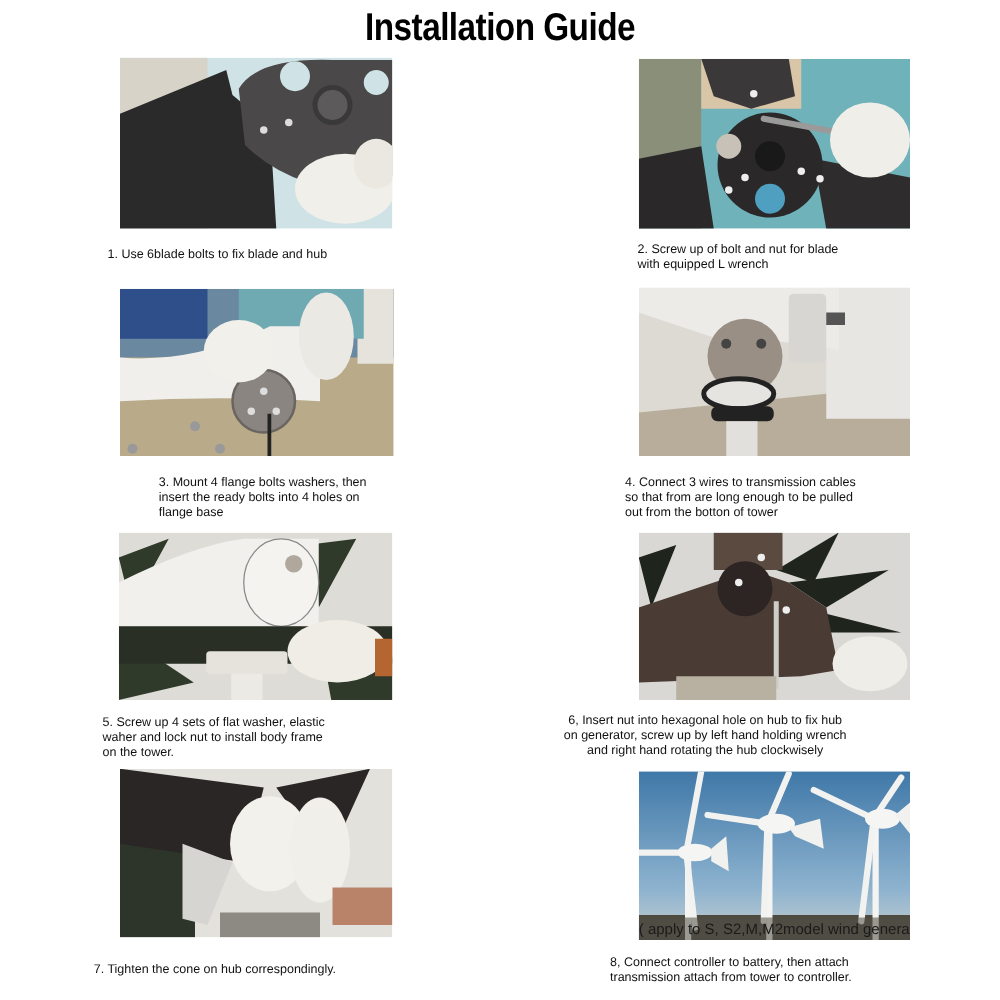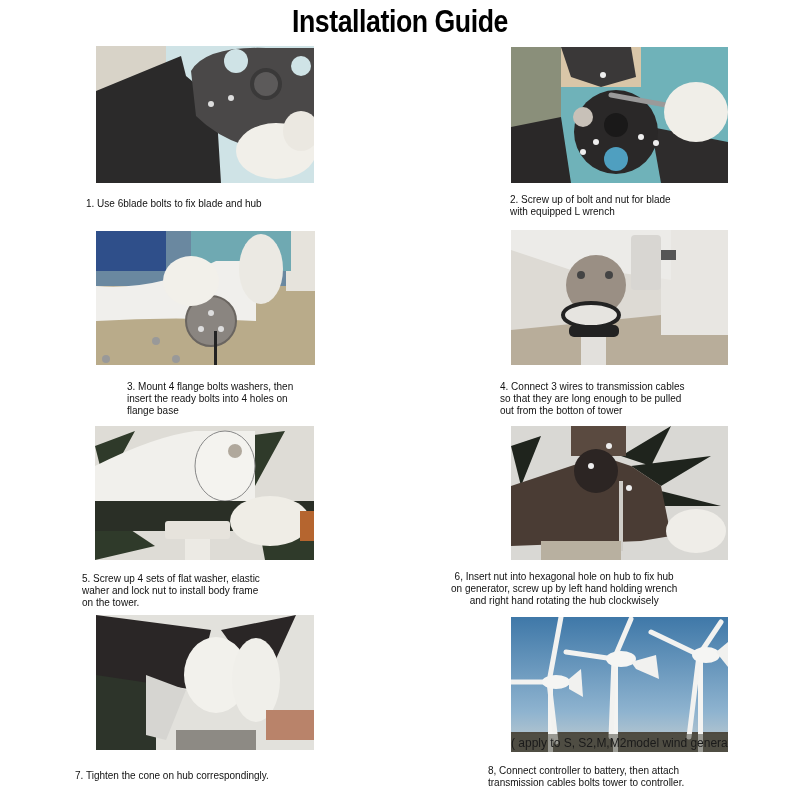--- a/index.html
+++ b/index.html
@@ -98,21 +98,21 @@
     <circle cx="85" cy="55" r="30" fill="#9a8f84"></circle>
     <circle cx="70" cy="45" r="4" fill="#444"></circle>
       <circle cx="98" cy="45" r="4" fill="#444"></circle>
     <ellipse cx="80" cy="85" rx="28" ry="12" fill="#e6e4e0" stroke="#222" stroke-width="4"></ellipse>
     <rect x="58" y="95" width="50" height="12" rx="5" fill="#222"></rect>
     <rect x="70" y="107" width="25" height="28" fill="#e2e0dc"></rect>
   </svg>
 </div>
 <div class="cap" style="left:500px;top:381px;">
   <div>4. Connect 3 wires to transmission cables</div>
-  <div>so that they are long enough to be pulled</div>
+  <div>so that from are long enough to be pulled</div>
   <div>out from the botton of tower</div>
 </div>
 
 <div class="photo" style="left:95px;top:426px;width:219px;height:134px;">
   <svg width="219" height="134" viewBox="0 0 219 134">
     <rect width="219" height="134" fill="#dedcd6"></rect>
     <path d="M0,20 L40,5 L10,60 Z M150,10 L190,5 L160,60 Z M0,80 L60,120 L0,134 Z M160,80 L219,100 L219,134 L170,134 Z" fill="#2f3a2a"></path>
     <path d="M0,40 Q60,10 100,5 L160,5 L160,75 Q90,75 0,75 Z" fill="#f1f0ec"></path>
     <ellipse cx="130" cy="40" rx="30" ry="35" fill="#f4f3ef" stroke="#888" stroke-width="1"></ellipse>
     <circle cx="140" cy="25" r="7" fill="#b0a89c"></circle>
@@ -191,14 +191,14 @@
 
     <rect x="187" y="40" width="5" height="95" fill="#f4f4f2"></rect>
     <path d="M188,38 L210,5 M188,38 L140,15 M188,38 L178,120" stroke="#f2f2f0" stroke-width="5" stroke-linecap="round"></path>
     <ellipse cx="195" cy="38" rx="14" ry="8" fill="#f5f5f3"></ellipse>
     <path d="M205,35 L217,25 L217,50 Z" fill="#f1f1ef"></path>
   </svg>
   <div class="overlay-note">( apply to S, S2,M,M2model wind generator )</div>
 </div>
 <div class="cap" style="left:488px;top:765px;">
   <div>8, Connect controller to battery, then attach</div>
-  <div>transmission cables bolts tower to controller.</div>
+  <div>transmission attach from tower to controller.</div>
 </div>
 
 </body></html>

